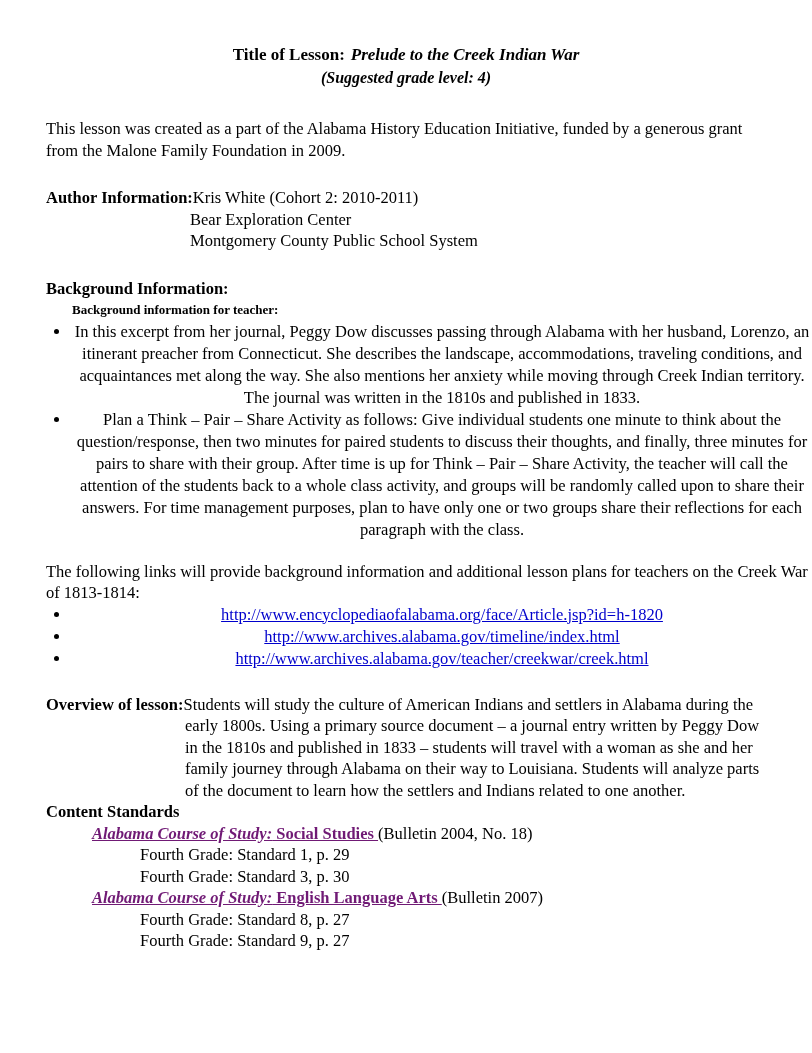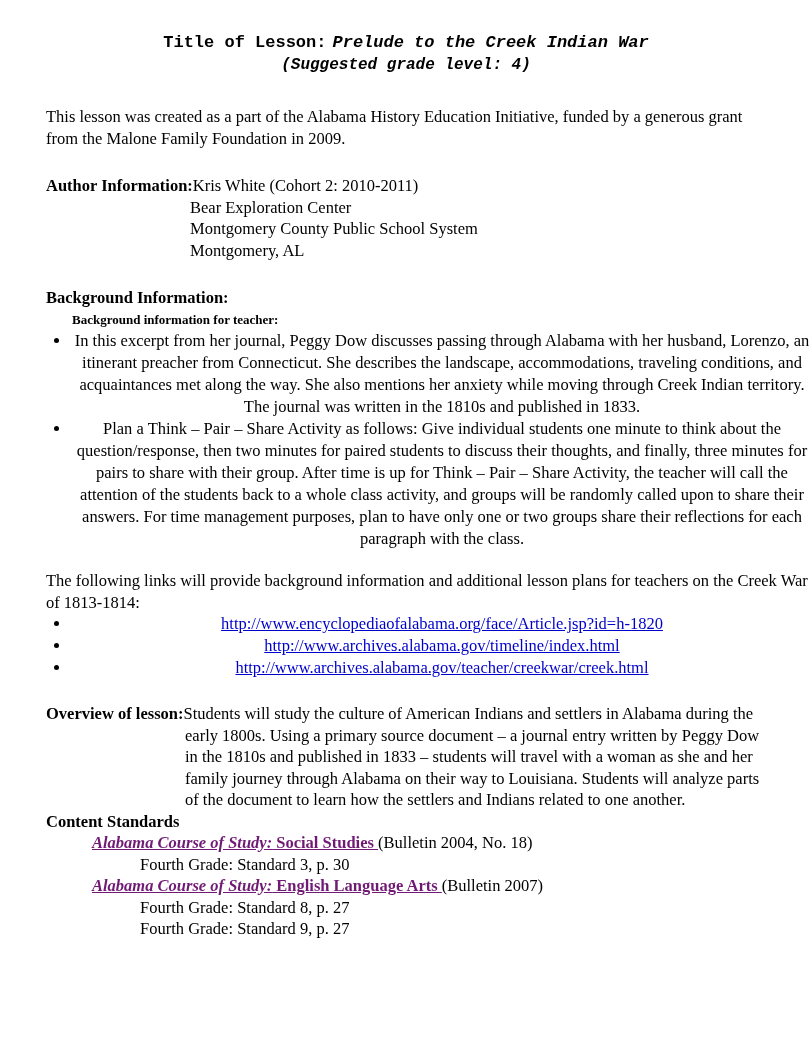--- a/index.html
+++ b/index.html
@@ -19,22 +19,21 @@
     position: relative;
     width: 812px;
     height: 1053px;
     padding: 0;
     box-sizing: border-box;
   }
 
   
   .title-block {
     text-align: center;
-    margin-top: 32px;
-    font-family: Liberation Mono, monospace;
+    margin-top: 44px;
   }
   .title-line {
     font-size: 17px;
     line-height: 22px;
     font-weight: bold;
   }
   .title-label { font-style: normal; }
   .title-name  { font-style: italic; margin-left: 6px; }
   .grade-line {
     font-size: 16px;
@@ -162,21 +161,20 @@
     </div>
     <div class="grade-line">(Suggested grade level: 4)</div>
   </div>
 
   <div class="intro">This lesson was created as a part of the Alabama History Education Initiative, funded by a generous grant from the Malone Family Foundation in 2009.</div>
 
   <div class="section hang-author">
     <span class="lbl">Author Information:</span><span class="ln first">Kris White (Cohort 2: 2010-2011)</span>
     <span class="ln">Bear Exploration Center</span>
     <span class="ln">Montgomery County Public School System</span>
-    <span class="ln">Montgomery, AL</span>
   </div>
 
   <div class="section heading">Background Information:</div>
   <div class="section sub-indent">Background information for teacher:</div>
 
   <ul class="bullets">
     <li>In this excerpt from her journal, Peggy Dow discusses passing through Alabama with her husband, Lorenzo, an itinerant preacher from Connecticut. She describes the landscape, accommodations, traveling conditions, and acquaintances met along the way. She also mentions her anxiety while moving through Creek Indian territory. The journal was written in the 1810s and published in 1833.</li>
     <li>Plan a Think – Pair – Share Activity as follows: Give individual students one minute to think about the question/response, then two minutes for paired students to discuss their thoughts, and finally, three minutes for pairs to share with their group. After time is up for Think – Pair – Share Activity, the teacher will call the attention of the students back to a whole class activity, and groups will be randomly called upon to share their answers. For time management purposes, plan to have only one or two groups share their reflections for each paragraph with the class.</li>
   </ul>
 
@@ -196,20 +194,21 @@
 
   <div class="section hang-overview">
     <span class="lbl">Overview of lesson:</span><span>Students will study the culture of American Indians and settlers in Alabama during the early 1800s. Using a primary source document – a journal entry written by Peggy Dow in the 1810s and published in 1833 – students will travel with a woman as she and her family journey through Alabama on their way to Louisiana. Students will analyze parts of the document to learn how the settlers and Indians related to one another.</span>
   </div>
 
   <div class="cs-heading">Content Standards</div>
 
   <div class="cs-link-line">
     <a class="cs-link" href="#"><span class="it">Alabama Course of Study:</span><span class="up"> Social Studies </span></a><span class="cs-bulletin">(Bulletin 2004, No. 18)</span>
   </div>
+  <div class="cs-standard">Fourth Grade: Standard 1, p. 29</div>
   <div class="cs-standard">Fourth Grade: Standard 3, p. 30</div>
 
   <div class="cs-link-line">
     <a class="cs-link" href="#"><span class="it">Alabama Course of Study:</span><span class="up"> English Language Arts </span></a><span class="cs-bulletin">(Bulletin 2007)</span>
   </div>
   <div class="cs-standard">Fourth Grade: Standard 8, p. 27</div>
   <div class="cs-standard">Fourth Grade: Standard 9, p. 27</div>
 
 </div>
 

